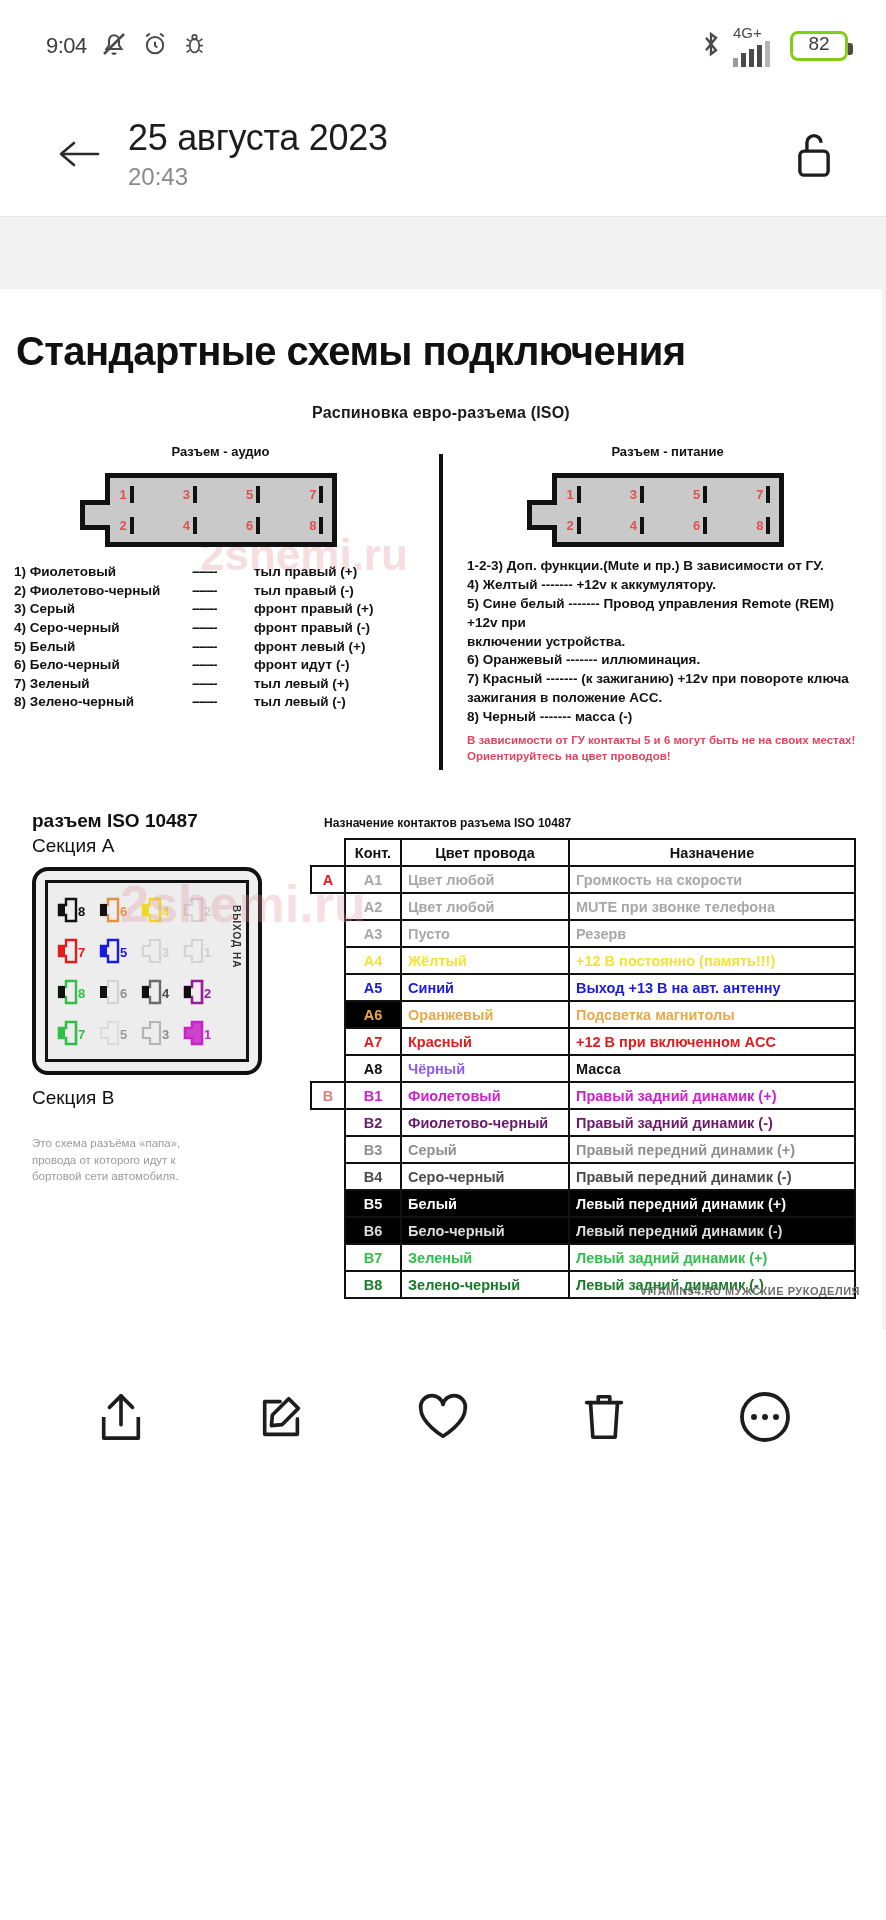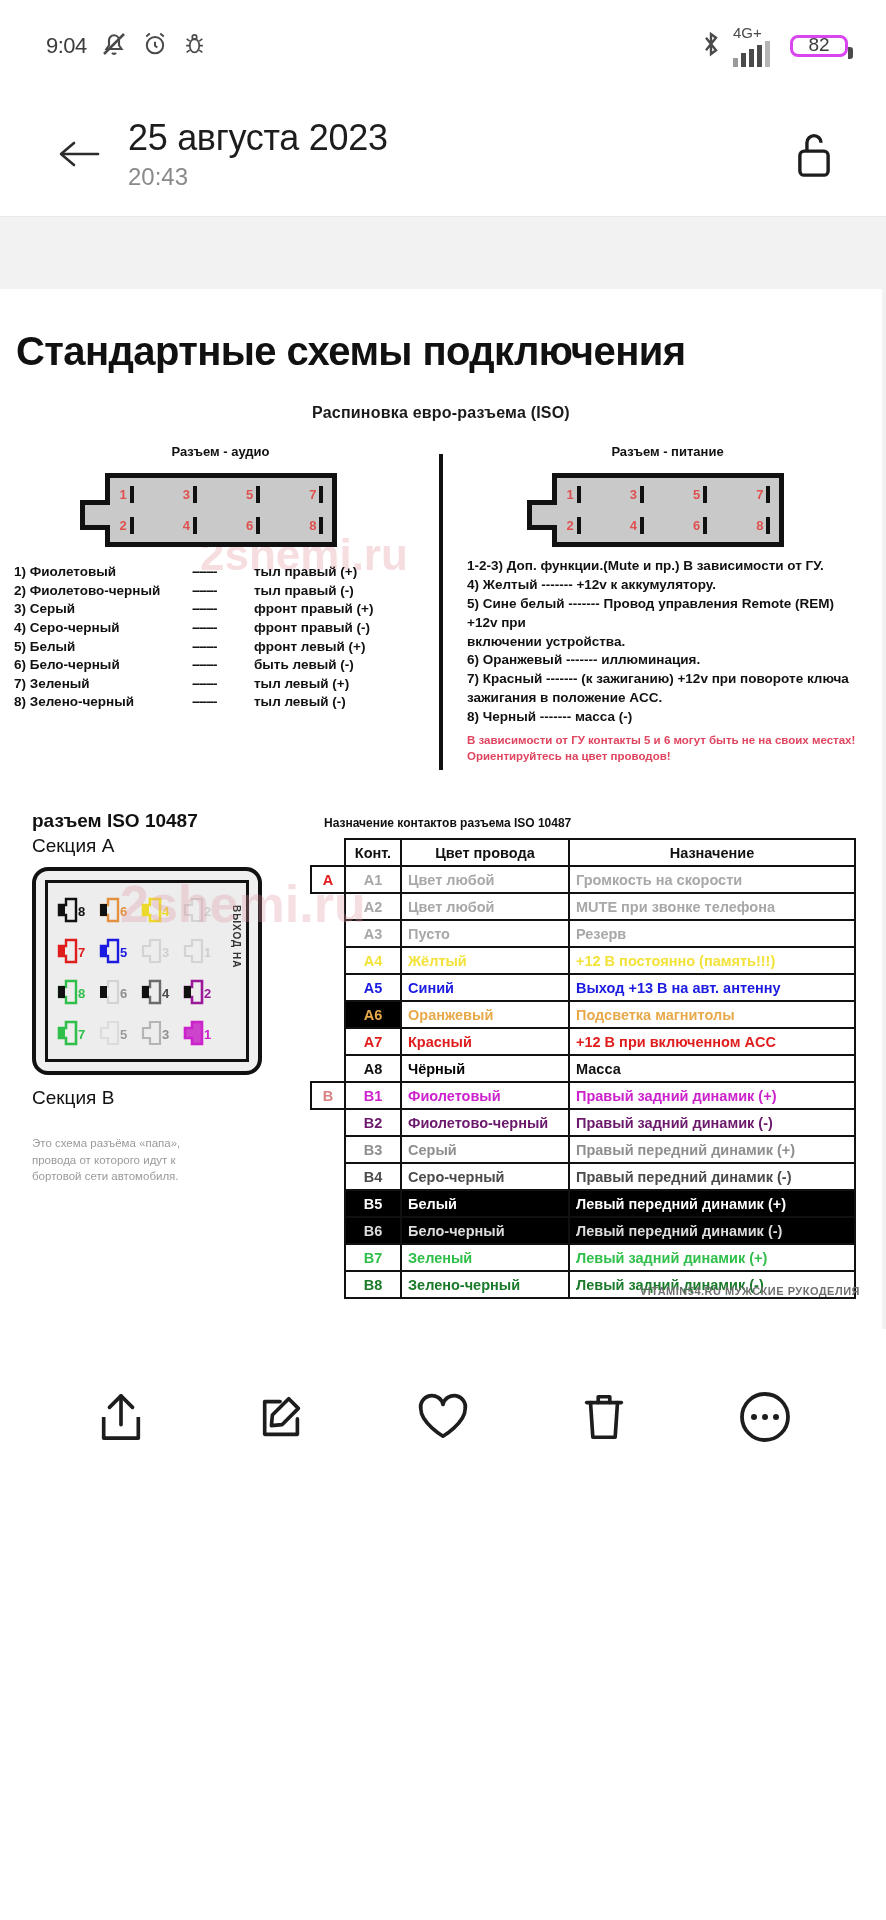--- a/index.html
+++ b/index.html
@@ -15,22 +15,22 @@
     height: 92px;
     display: flex; align-items: center;
     padding: 0 38px 0 46px;
     background: #ffffff;
   }
   .status-left { display: flex; align-items: center; gap: 12px; }
   .status-time { font-size: 22px; color: #3c3c3c; letter-spacing: -0.5px; }
   .status-right { margin-left: auto; display: flex; align-items: center; gap: 11px; }
   .si { display: block; }
   .battery {
-    width: 58px; height: 22px; border: 3px solid #d946ef; border-radius: 8px;
-    display: flex; align-items: flex-end; justify-content: center; position: relative;
+    width: 58px; height: 30px; border: 3px solid #84cc16; border-radius: 8px;
+    display: flex; align-items: flex-start; justify-content: center; position: relative;
   }
   .battery::after {
     content: ""; position: absolute; right: -8px; top: 9px;
     width: 5px; height: 12px; background: #4a4a4a; border-radius: 0 3px 3px 0;
   }
   .battery span { font-size: 19px; color: #3c3c3c; line-height: 1; }
   .net-label { font-size: 15px; color: #4a4a4a; line-height: 1; margin-bottom: 1px; }
   .net-wrap { display: flex; flex-direction: column; align-items: flex-start; }
 
   
@@ -306,21 +306,21 @@
                 <span class="v">фронт правый  (-)</span>
               </div>
             <div class="row">
                 <span class="n">5) Белый</span>
                 <span class="d">-------</span>
                 <span class="v">фронт левый  (+)</span>
               </div>
             <div class="row">
                 <span class="n">6) Бело-черный</span>
                 <span class="d">-------</span>
-                <span class="v">быть левый  (-)</span>
+                <span class="v">фронт идут  (-)</span>
               </div>
             <div class="row">
                 <span class="n">7) Зеленый</span>
                 <span class="d">-------</span>
                 <span class="v">тыл левый  (+)</span>
               </div>
             <div class="row">
                 <span class="n">8) Зелено-черный</span>
                 <span class="d">-------</span>
                 <span class="v">тыл левый  (-)</span>
@@ -578,21 +578,21 @@
                 </tr>
                 <tr>
                   <td class="col-sec sec-blank"></td>
                   <td class="col-k" style="color: rgb(224, 29, 29); background: rgb(255, 255, 255);">A7</td>
                   <td class="col-c" style="color: rgb(224, 29, 29); background: rgb(255, 255, 255);">Красный</td>
                   <td style="color: rgb(224, 29, 29); background: rgb(255, 255, 255);">+12 В при включенном ACC</td>
                 </tr>
                 <tr>
                   <td class="col-sec sec-blank"></td>
                   <td class="col-k" style="color: rgb(17, 17, 17); background: rgb(255, 255, 255);">A8</td>
-                  <td class="col-c" style="color: #000000; background: rgb(255, 255, 255);">Чёрный</td>
+                  <td class="col-c" style="color: #8b5cf6; background: rgb(255, 255, 255);">Чёрный</td>
                   <td style="color: rgb(17, 17, 17); background: rgb(255, 255, 255);">Масса</td>
                 </tr>
                 <tr>
                   <td class="col-sec sec-cell" style="color: rgb(217, 128, 128);">B</td>
                   <td class="col-k" style="color: rgb(204, 34, 204); background: rgb(255, 255, 255);">B1</td>
                   <td class="col-c" style="color: rgb(204, 34, 204); background: rgb(255, 255, 255);">Фиолетовый</td>
                   <td style="color: rgb(204, 34, 204); background: rgb(255, 255, 255);">Правый задний динамик (+)</td>
                 </tr>
                 <tr>
                   <td class="col-sec sec-blank"></td>

